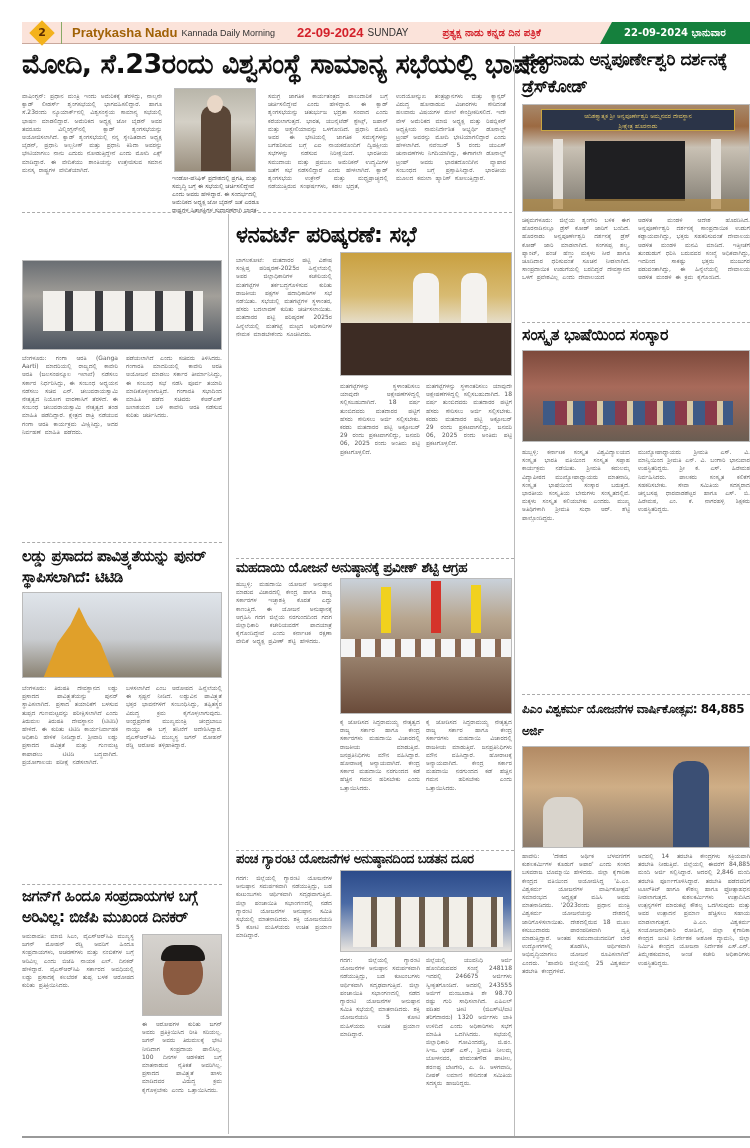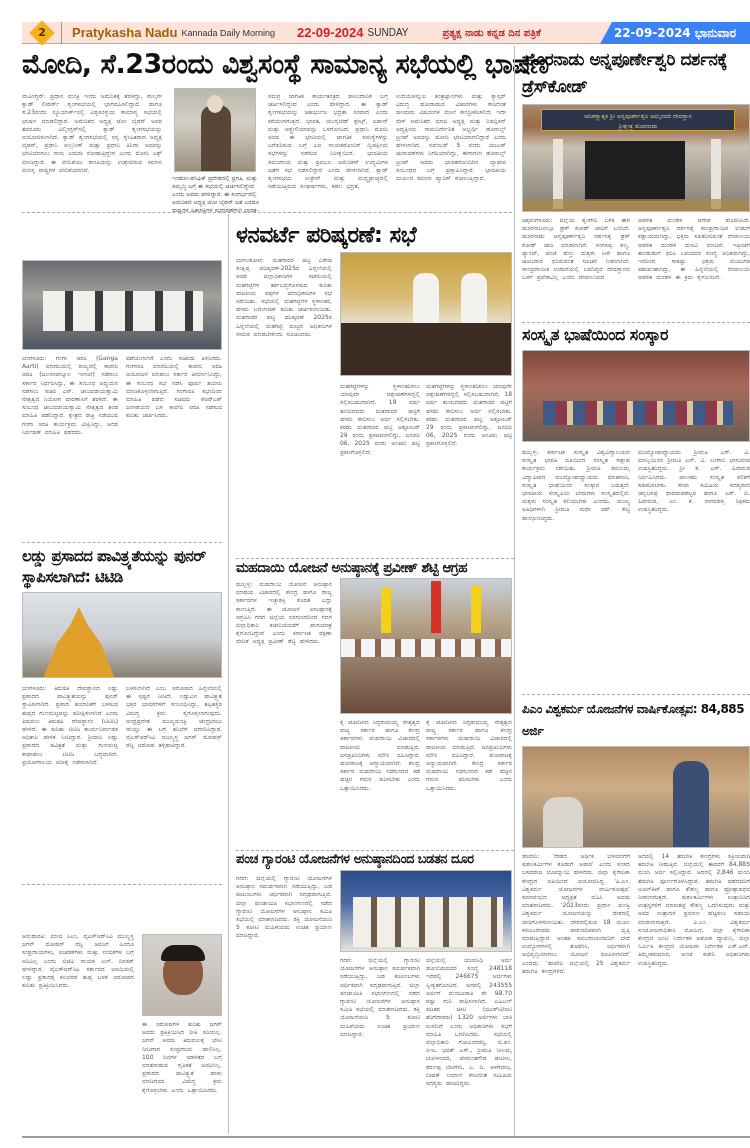--- a/index.html
+++ b/index.html
@@ -8,21 +8,21 @@
   
   .masthead{position:absolute;left:0;top:22px;width:728px;height:22px;background:#fbe3da;border-bottom:1px solid #c9a89c;display:flex;align-items:center}
   .pgno{width:40px;height:22px;display:flex;align-items:center;justify-content:center;border-right:1px solid #8a6;}
   .pgno span{display:inline-block;width:18px;height:18px;background:#f3b21d;transform:rotate(45deg);position:relative}
   .pgno b{position:absolute;left:0;top:0;width:18px;height:18px;transform:rotate(-45deg);font-size:11px;line-height:18px;text-align:center;color:#5a2b00}
   .brand{font-family:"Liberation Sans",sans-serif;font-weight:bold;color:#a16207;font-size:13px;margin-left:10px}
   .tagline{font-family:"Liberation Sans",sans-serif;font-size:9px;color:#333;margin-left:4px}
   .date-en{font-family:"Liberation Sans",sans-serif;font-weight:bold;color:#d3202a;font-size:13px;margin-left:22px}
   .day-en{font-family:"Liberation Sans",sans-serif;font-size:10px;color:#333;margin-left:4px}
   .kn-title{font-size:10px;color:#d3202a;margin-left:34px;font-weight:bold}
-  .date-kn{position:absolute;right:0;top:0;height:22px;width:150px;background:#3b82f6;color:#fff;font-size:12px;font-weight:bold;display:flex;align-items:center;justify-content:center;clip-path:polygon(12px 0,100% 0,100% 100%,0 100%)}
+  .date-kn{position:absolute;right:0;top:0;height:22px;width:150px;background:#15803d;color:#fff;font-size:10px;font-weight:bold;display:flex;align-items:center;justify-content:center;clip-path:polygon(12px 0,100% 0,100% 100%,0 100%)}
   .hl{position:absolute;font-weight:bold;color:#111;line-height:1.15;letter-spacing:-0.5px}
   .body{position:absolute;font-size:6px;line-height:8.2px;color:#555;text-align:justify;overflow:hidden;word-spacing:2px}
   .photo{position:absolute;border:1px solid #bbb;overflow:hidden}
   .caption{position:absolute;font-size:6px;line-height:8px;color:#444}
   .vrule{position:absolute;width:1px;background:#bbb}
   .hrule{position:absolute;height:0;border-top:1px dashed #aaa}
 </style>
 </head>
 <body>
 
@@ -132,20 +132,21 @@
   <div class="hl" style="left:214px;top:852px;width:278px;font-size:13px;white-space:nowrap">ಪಂಚ ಗ್ಯಾರಂಟಿ ಯೋಜನೆಗಳ ಅನುಷ್ಠಾನದಿಂದ ಬಡತನ ದೂರ</div>
   <div class="body" style="left:214px;top:874px;width:96px;height:260px">ಗದಗ: ಜಿಲ್ಲೆಯಲ್ಲಿ ಗ್ಯಾರಂಟಿ ಯೋಜನೆಗಳ ಅನುಷ್ಠಾನ ಸಮರ್ಪಕವಾಗಿ ನಡೆಯುತ್ತಿದ್ದು, ಬಡ ಕುಟುಂಬಗಳು ಆರ್ಥಿಕವಾಗಿ ಸದೃಢವಾಗುತ್ತಿವೆ. ಜಿಲ್ಲಾ ಪಂಚಾಯಿತಿ ಸಭಾಂಗಣದಲ್ಲಿ ನಡೆದ ಗ್ಯಾರಂಟಿ ಯೋಜನೆಗಳ ಅನುಷ್ಠಾನ ಸಮಿತಿ ಸಭೆಯಲ್ಲಿ ಮಾತನಾಡಿದರು. ಶಕ್ತಿ ಯೋಜನೆಯಡಿ 5 ಕೋಟಿ ಮಹಿಳೆಯರು ಉಚಿತ ಪ್ರಯಾಣ ಮಾಡಿದ್ದಾರೆ.</div>
   <div class="photo" style="left:318px;top:870px;width:172px;height:82px;background:linear-gradient(180deg,#2c4b8a 0%,#4a6aa5 40%,#e7e4df 100%)">
     <div style="position:absolute;left:12px;top:26px;width:150px;height:50px;background:repeating-linear-gradient(90deg,#f2efe9 0 18px,#6b5b4b 18px 24px)"></div>
   </div>
   <div class="body" style="left:318px;top:956px;width:80px;height:178px">ಗದಗ: ಜಿಲ್ಲೆಯಲ್ಲಿ ಗ್ಯಾರಂಟಿ ಯೋಜನೆಗಳ ಅನುಷ್ಠಾನ ಸಮರ್ಪಕವಾಗಿ ನಡೆಯುತ್ತಿದ್ದು, ಬಡ ಕುಟುಂಬಗಳು ಆರ್ಥಿಕವಾಗಿ ಸದೃಢವಾಗುತ್ತಿವೆ. ಜಿಲ್ಲಾ ಪಂಚಾಯಿತಿ ಸಭಾಂಗಣದಲ್ಲಿ ನಡೆದ ಗ್ಯಾರಂಟಿ ಯೋಜನೆಗಳ ಅನುಷ್ಠಾನ ಸಮಿತಿ ಸಭೆಯಲ್ಲಿ ಮಾತನಾಡಿದರು. ಶಕ್ತಿ ಯೋಜನೆಯಡಿ 5 ಕೋಟಿ ಮಹಿಳೆಯರು ಉಚಿತ ಪ್ರಯಾಣ ಮಾಡಿದ್ದಾರೆ.</div>
   <div class="body" style="left:404px;top:956px;width:86px;height:178px">ಜಿಲ್ಲೆಯಲ್ಲಿ ಯುವನಿಧಿ ಅರ್ಜಿ ಹೊಂದಿರುವವರ ಸಂಖ್ಯೆ 248118 ಇದರಲ್ಲಿ 246675 ಅರ್ಜಿಗಳು ಸ್ವೀಕೃತಗೊಂಡಿದೆ. ಅದರಲ್ಲಿ 243555 ಅರ್ಜಿಗೆ ಮಂಜೂರಾತಿ ಶೇ 98.70 ರಷ್ಟು ಗುರಿ ಸಾಧಿಸಲಾಗಿದೆ. ಎಪಿಎಲ್ ಪಡಿತರ ಚೀಟಿ (ಜಿಎಸ್‌ಟಿ/ಐಟಿ ತೆರಿಗೆದಾರರು) 1320 ಅರ್ಜಿಗಳು ಬಾಕಿ ಉಳಿದಿದೆ ಎಂದು ಅಧಿಕಾರಿಗಳು ಸಭೆಗೆ ಮಾಹಿತಿ ಒದಗಿಸಿದರು. ಸಭೆಯಲ್ಲಿ ಜಿಲ್ಲಾಧಿಕಾರಿ ಗೋವಿಂದರೆಡ್ಡಿ, ಜಿ.ಪಂ. ಸಿಇಒ ಭರತ್ ಎಸ್., ಶ್ರೀಮತಿ ನೀಲಮ್ಮ ಬೋಳನವರ, ಹೇಮಂತಗೌಡ ಪಾಟೀಲ, ಶರಣಪ್ಪ ಬೆಟಗೇರಿ, ಎ. ಡಿ. ಅಳಗವಾಡಿ, ದೀಪಕ್ ಲಮಾಣಿ ಸೇರಿದಂತೆ ಸಮಿತಿಯ ಸದಸ್ಯರು ಹಾಜರಿದ್ದರು.</div>
 
   <div class="hrule" style="left:0;top:884px;width:200px"></div>
 
+  <div class="hl" style="left:0;top:886px;width:200px;font-size:15px;line-height:21px">ಜಗನ್‌ಗೆ ಹಿಂದೂ ಸಂಪ್ರದಾಯಗಳ ಬಗ್ಗೆ ಅರಿವಿಲ್ಲ: ಬಿಜೆಪಿ ಮುಖಂಡ ದಿನಕರ್</div>
   <div class="body" style="left:0;top:932px;width:112px;height:202px">ಅಮರಾವತಿ: ಮಾಜಿ ಸಿಎಂ, ವೈಎಸ್‌ಆರ್‌ಸಿಪಿ ಮುಖ್ಯಸ್ಥ ಜಗನ್ ಮೋಹನ್ ರೆಡ್ಡಿ ಅವರಿಗೆ ಹಿಂದೂ ಸಂಪ್ರದಾಯಗಳು, ಆಚರಣೆಗಳು ಮತ್ತು ನಂಬಿಕೆಗಳ ಬಗ್ಗೆ ಅರಿವಿಲ್ಲ ಎಂದು ಬಿಜೆಪಿ ನಾಯಕ ಎಲ್. ದಿನಕರ್ ಹೇಳಿದ್ದಾರೆ. ವೈಎಸ್‌ಆರ್‌ಸಿಪಿ ಸರ್ಕಾರದ ಅವಧಿಯಲ್ಲಿ ಲಡ್ಡು ಪ್ರಸಾದಕ್ಕೆ ಕಲಬೆರಕೆ ತುಪ್ಪ ಬಳಕೆ ಆರೋಪದ ಕುರಿತು ಪ್ರತಿಕ್ರಿಯಿಸಿದರು.</div>
   <div class="photo" style="left:120px;top:934px;width:80px;height:82px;background:linear-gradient(180deg,#d6d3cf 0%,#bcb6ae 100%)">
     <div style="position:absolute;left:20px;top:14px;width:40px;height:46px;background:#8a5a40;border-radius:50% 50% 45% 45%"></div>
     <div style="position:absolute;left:18px;top:10px;width:44px;height:16px;background:#1d1a18;border-radius:20px 20px 4px 4px"></div>
   </div>
   <div class="body" style="left:120px;top:1020px;width:80px;height:114px">ಈ ಆರೋಪಗಳ ಕುರಿತು ಜಗನ್ ಅವರು ಪ್ರತಿಕ್ರಿಯಿಸಿದ ರೀತಿ ಸರಿಯಲ್ಲ. ಜಗನ್ ಅವರು ತಿರುಮಲಕ್ಕೆ ಭೇಟಿ ನೀಡಿದಾಗ ಸಂಪ್ರದಾಯ ಪಾಲಿಸಿಲ್ಲ. 100 ದಿನಗಳ ಆಡಳಿತದ ಬಗ್ಗೆ ಮಾತನಾಡುವ ನೈತಿಕತೆ ಅವರಿಗಿಲ್ಲ. ಪ್ರಸಾದದ ಪಾವಿತ್ರ್ಯತೆ ಹಾಳು ಮಾಡಿದವರ ವಿರುದ್ಧ ಕ್ರಮ ಕೈಗೊಳ್ಳಬೇಕು ಎಂದು ಒತ್ತಾಯಿಸಿದರು.</div>
 
   <div style="position:absolute;left:0;top:1136px;width:728px;height:0;border-top:2px solid #999"></div>
 </div>
 

